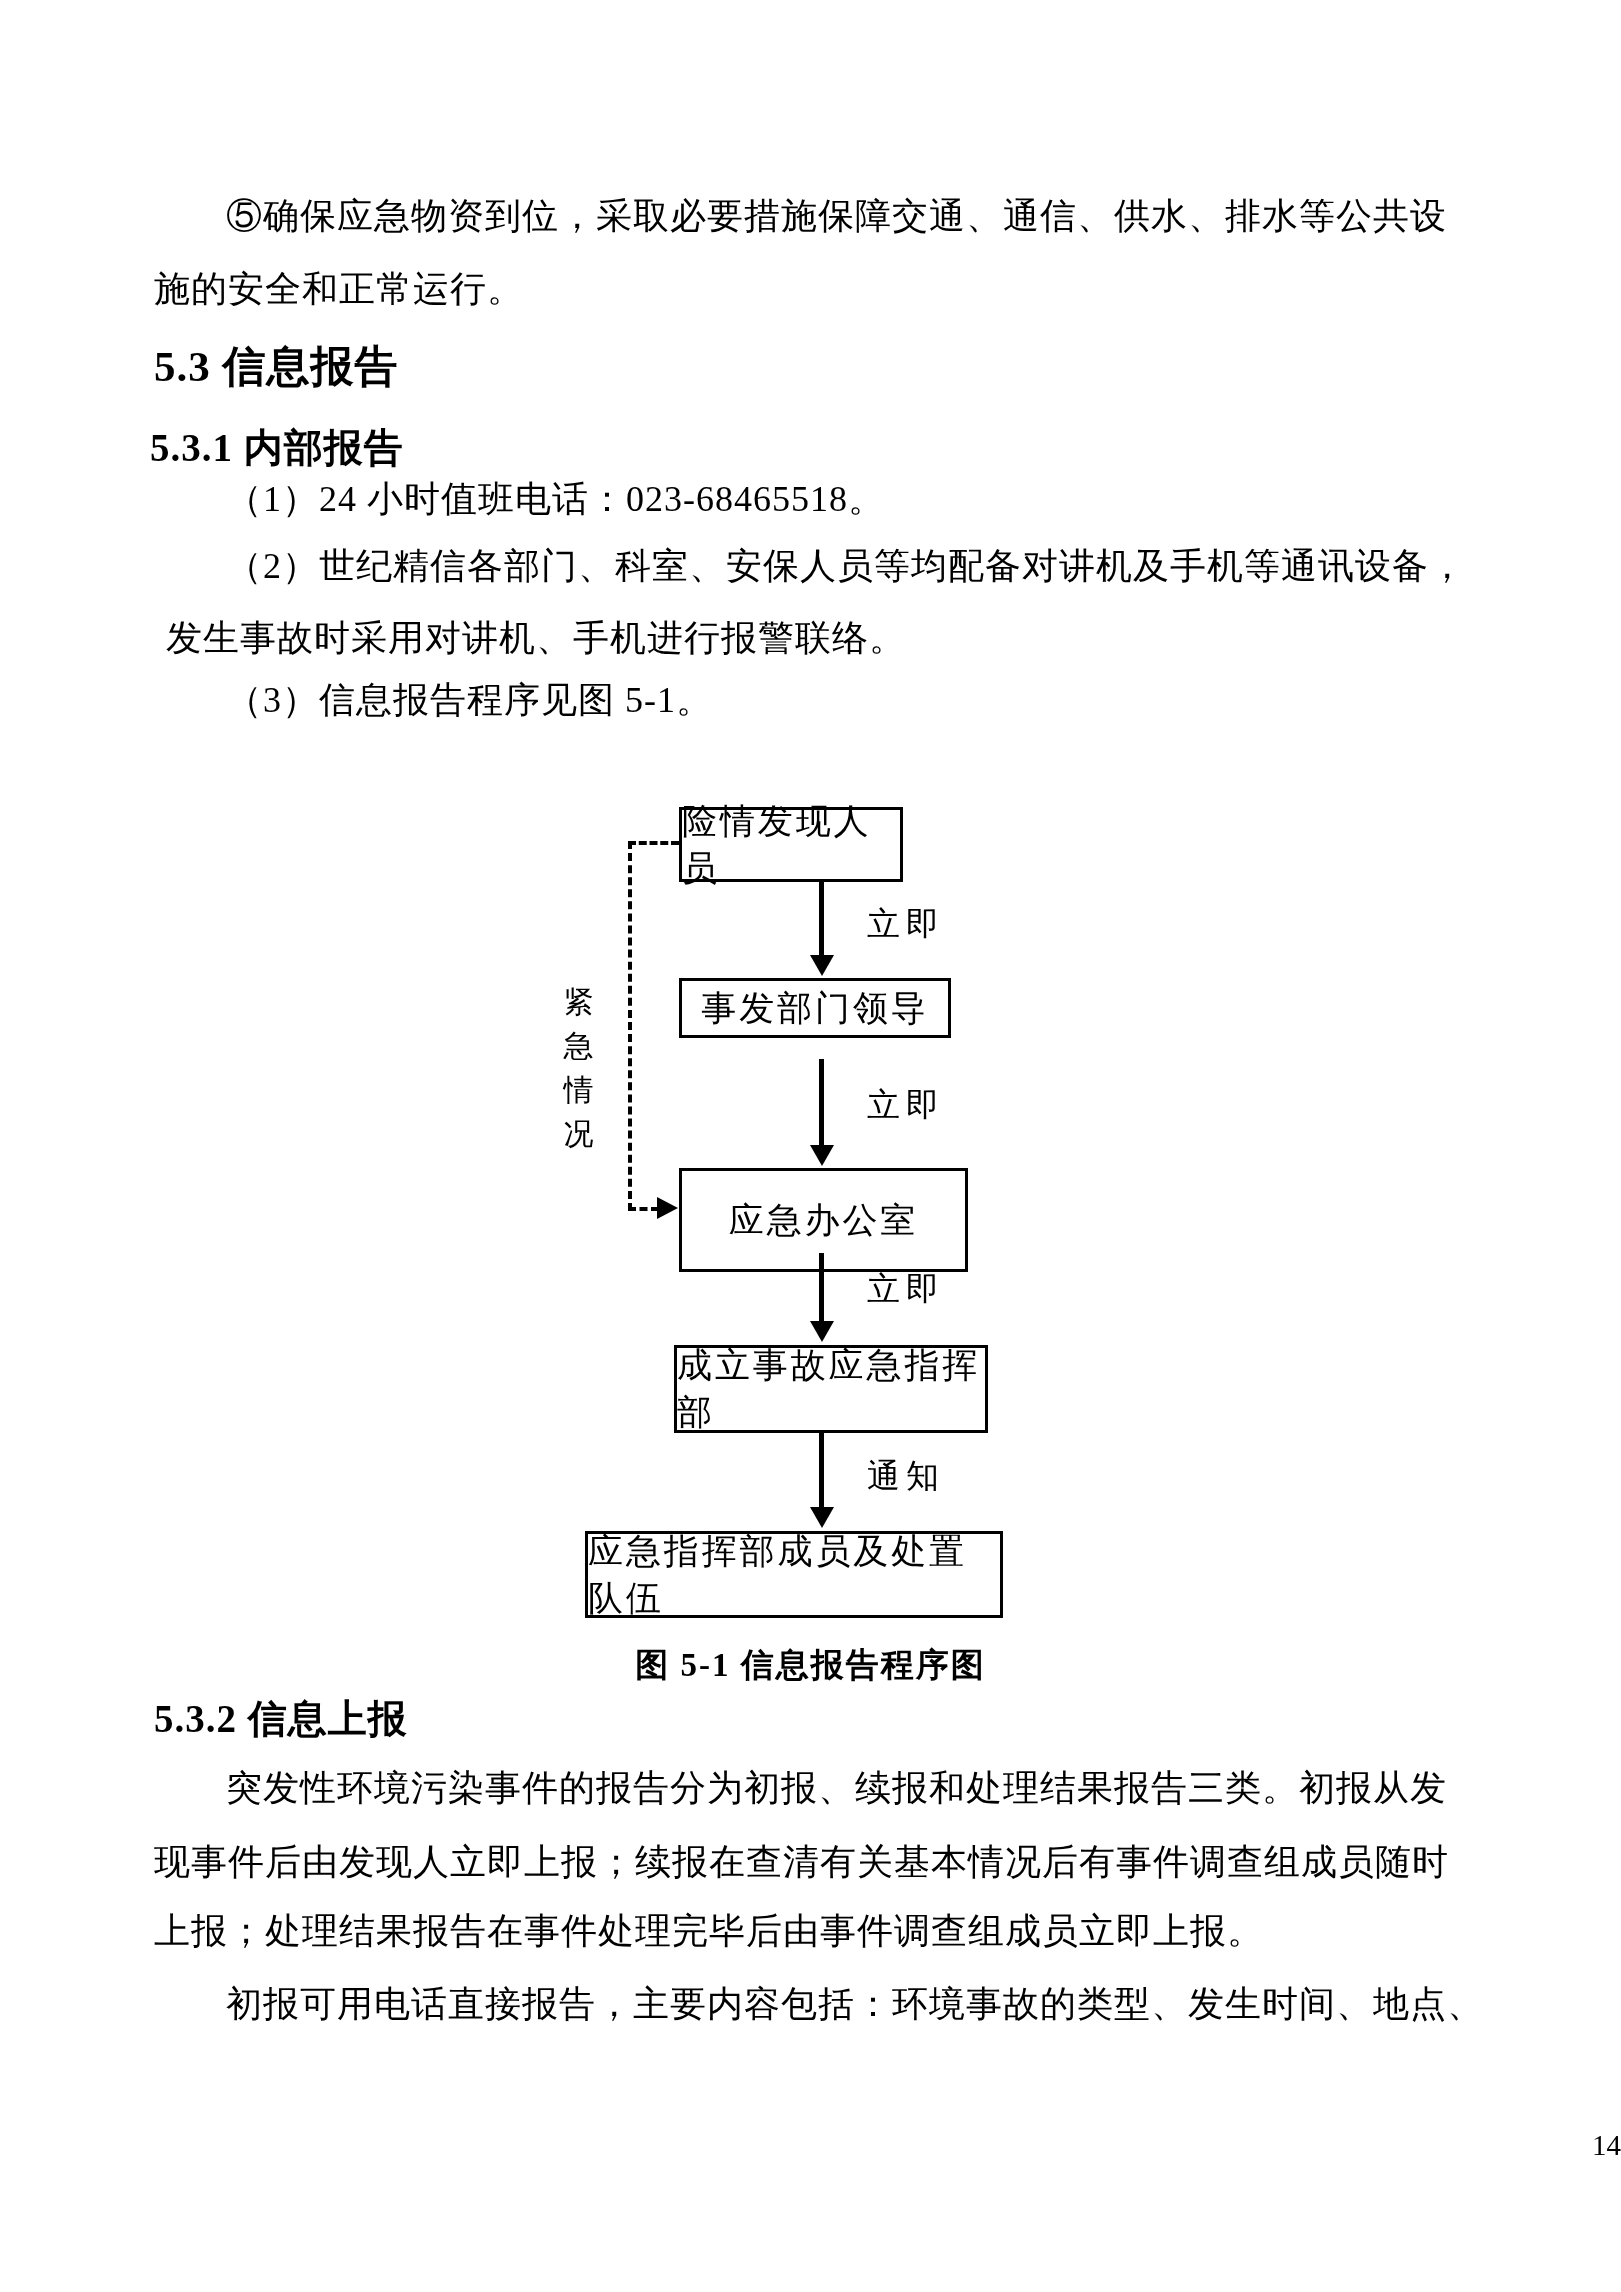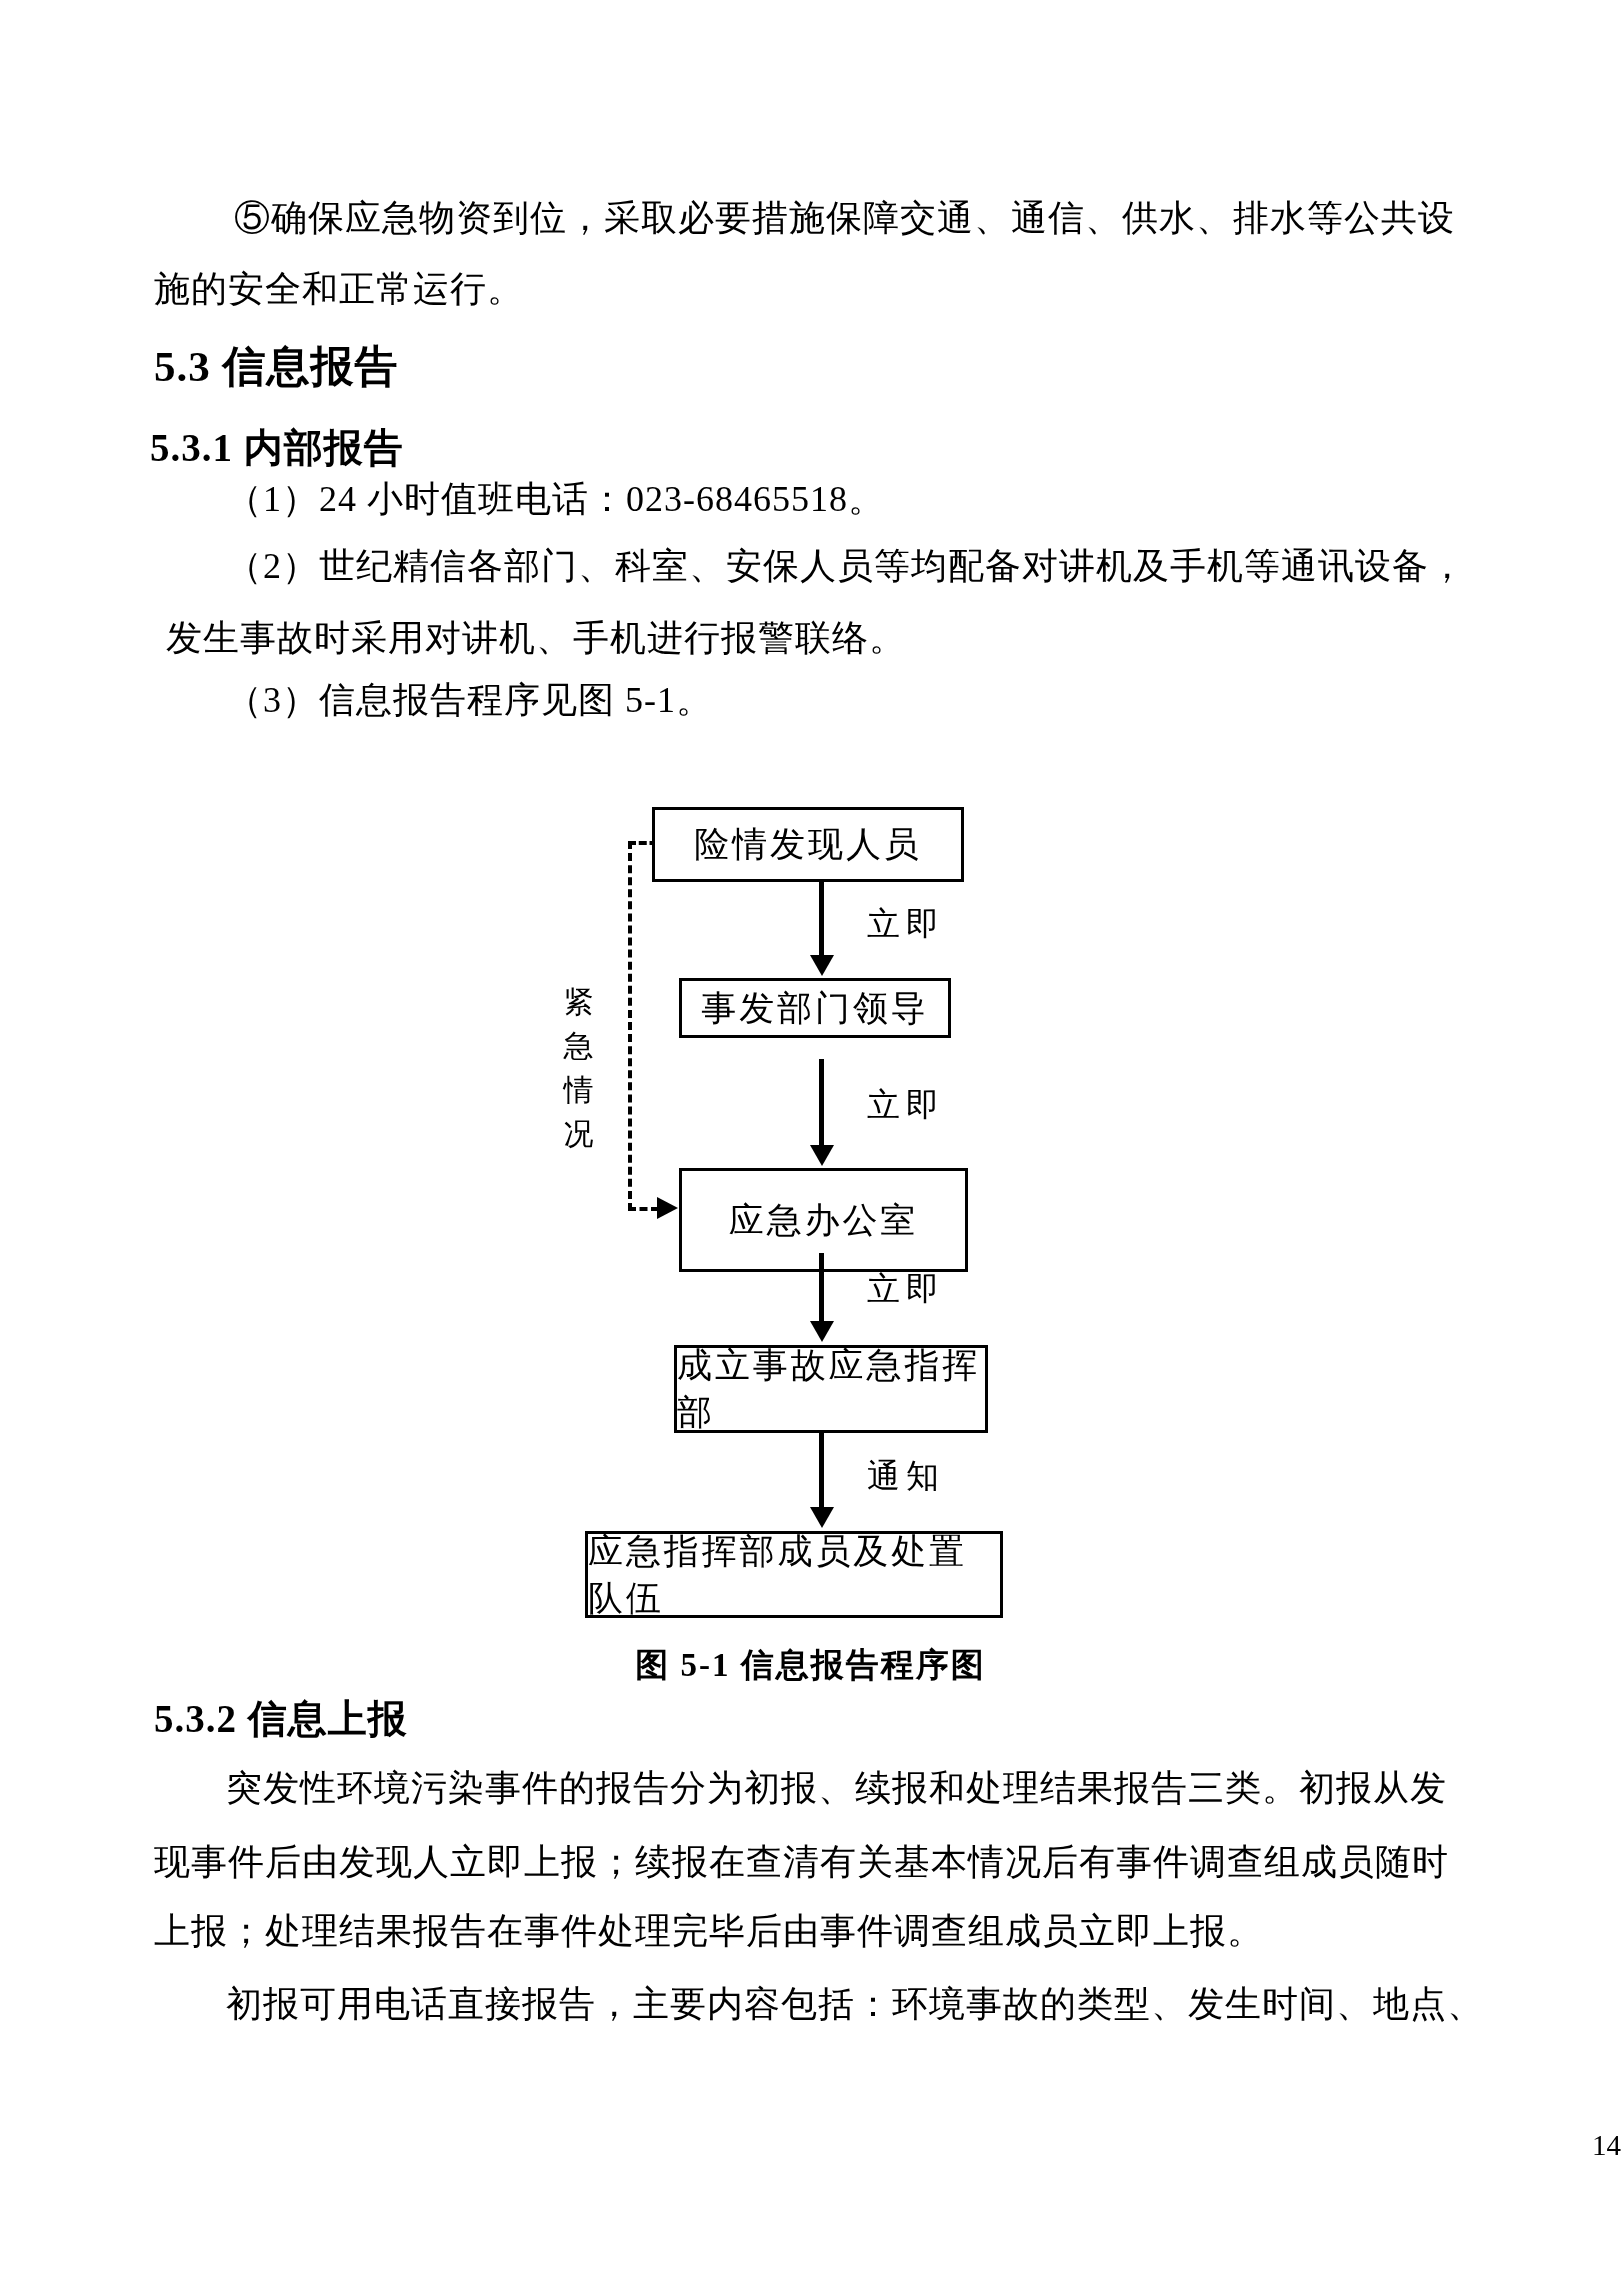--- a/index.html
+++ b/index.html
@@ -42,41 +42,41 @@
     font-size:30px;line-height:44px;
     word-break:break-all;
     text-align:center;
   }
 </style>
 </head>
 <body>
 
 <div class="page">
 
-  <div class="line" style="left:234px;top:196px;">⑤确保应急物资到位，采取必要措施保障交通、通信、供水、排水等公共设</div>
+  <div class="line" style="left:226px;top:196px;font-family:Liberation Mono, monospace;">⑤确保应急物资到位，采取必要措施保障交通、通信、供水、排水等公共设</div>
   <div class="line" style="left:154px;top:267px;">施的安全和正常运行。</div>
 
   <div class="h1" style="left:154px;top:338px;">5.3 信息报告</div>
   <div class="h2" style="left:150px;top:421px;">5.3.1 内部报告</div>
 
   <div class="line" style="left:226px;top:477px;">（1）24 小时值班电话：023-68465518。</div>
   <div class="line" style="left:226px;top:544px;">（2）世纪精信各部门、科室、安保人员等均配备对讲机及手机等通讯设备，</div>
   <div class="line" style="left:166px;top:616px;">发生事故时采用对讲机、手机进行报警联络。</div>
   <div class="line" style="left:226px;top:678px;">（3）信息报告程序见图 5-1。</div>
 
   <div>
 
     <div class="vlabel" style="left:562px;top:980px;">紧急情况</div>
 
     <div class="dash-h" style="left:628px;top:841px;width:51px;"></div>
     <div class="dash-v" style="left:628px;top:841px;height:370px;"></div>
     <div class="dash-h" style="left:628px;top:1207px;width:31px;"></div>
     <div class="dhead" style="left:657px;top:1197px;"></div>
 
-    <div class="fbox" style="left:652px;top:807px;width:312px;height:75px;">
+    <div class="fbox" style="left:679px;top:807px;width:224px;height:75px;">
       <span>险情发现人员</span>
     </div>
 
     <div class="varrow" style="left:819px;top:882px;height:74px;"></div>
     <div class="vhead" style="left:810px;top:955px;"></div>
     <div class="alabel" style="left:867px;top:902px;">立即</div>
 
     <div class="fbox" style="left:679px;top:978px;width:272px;height:60px;">
       <span>事发部门领导</span>
     </div>

